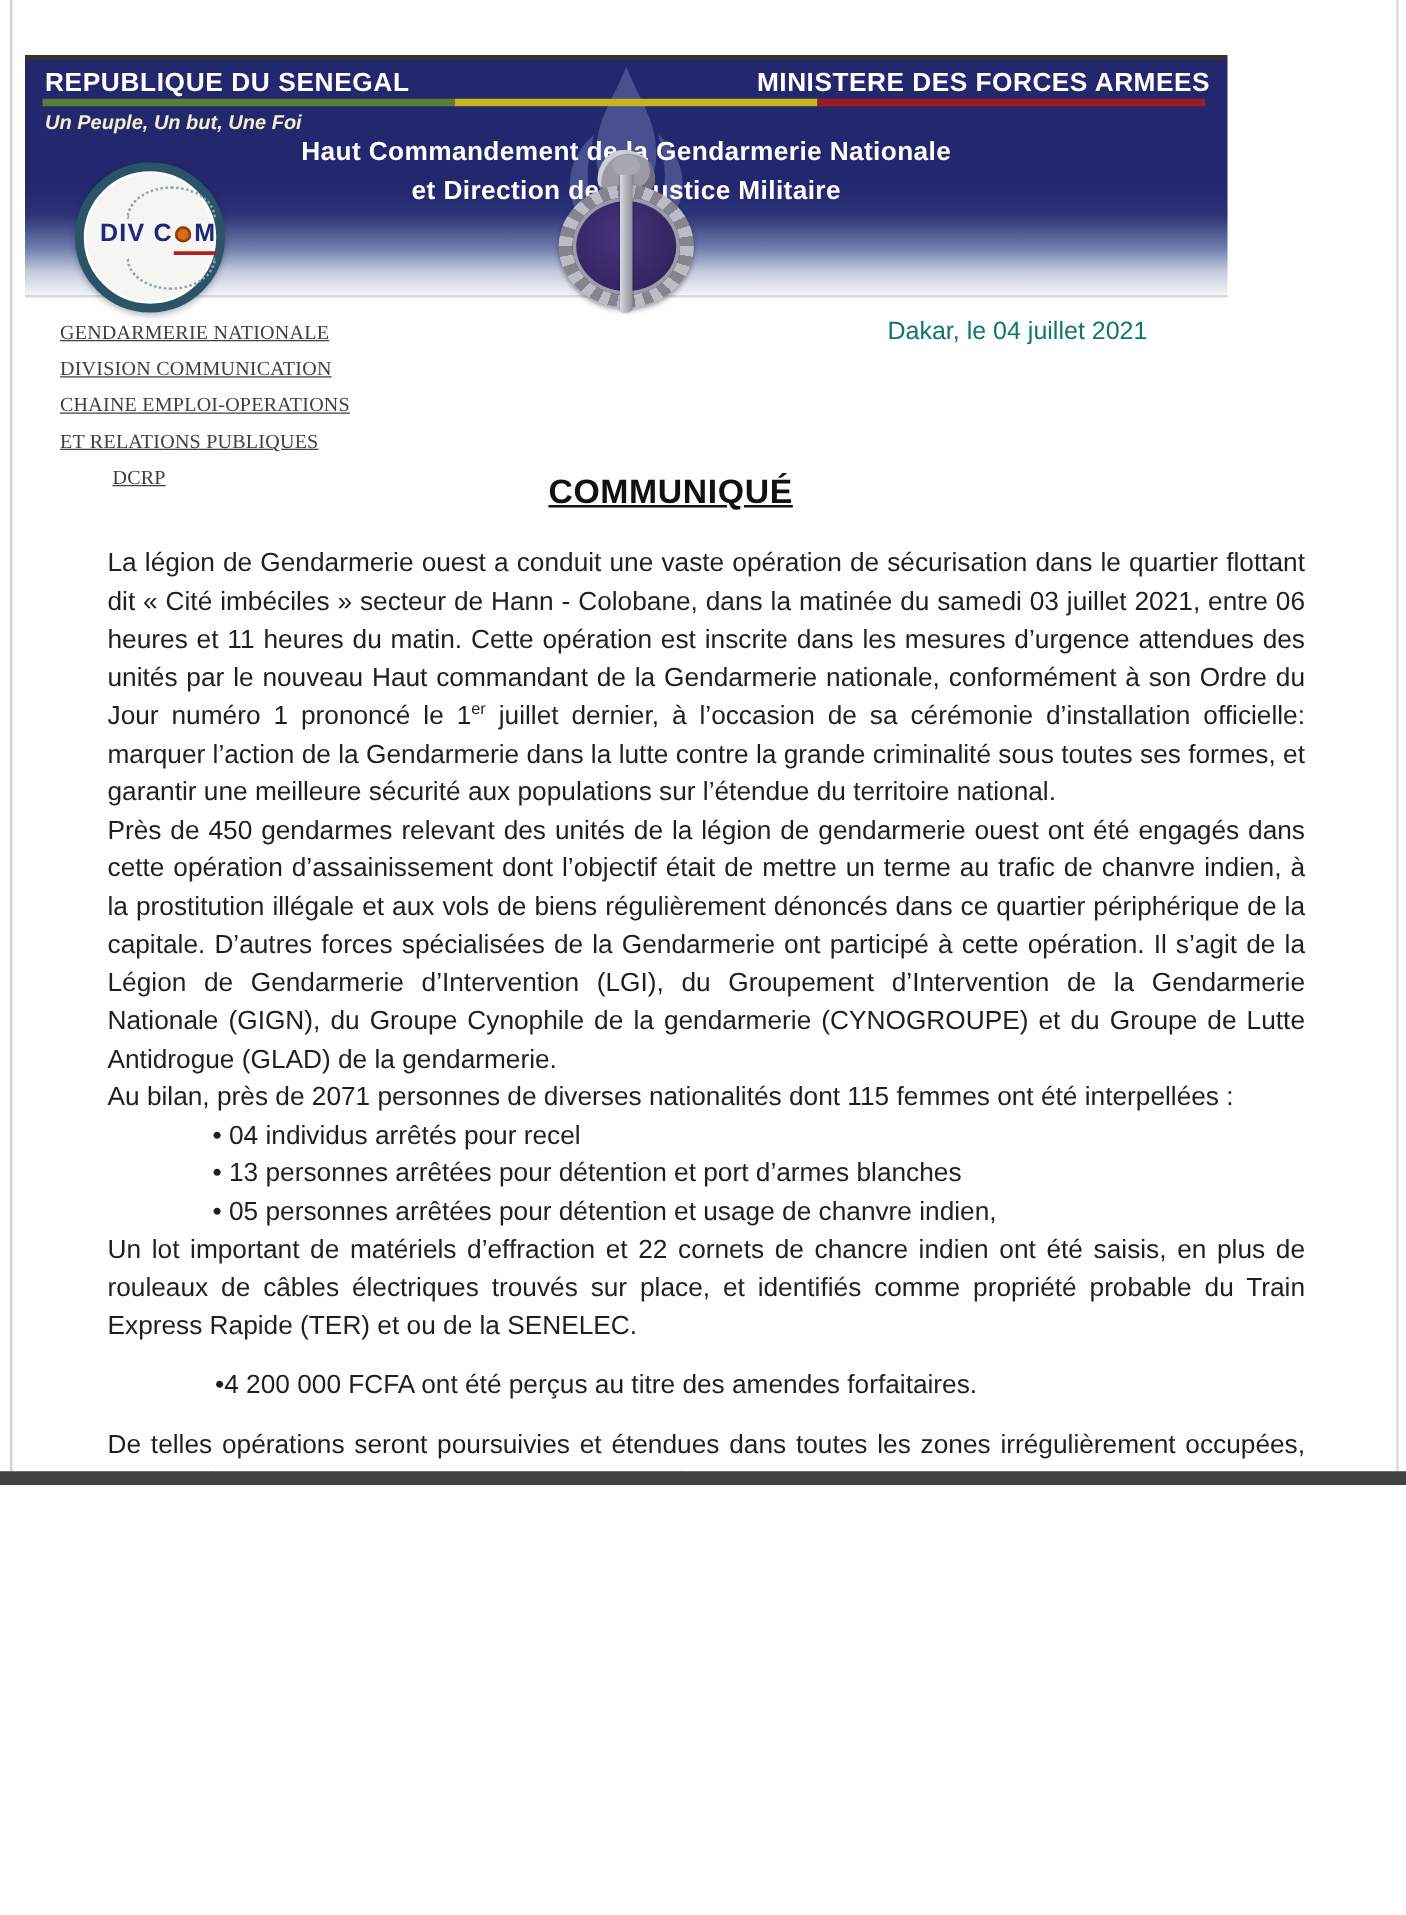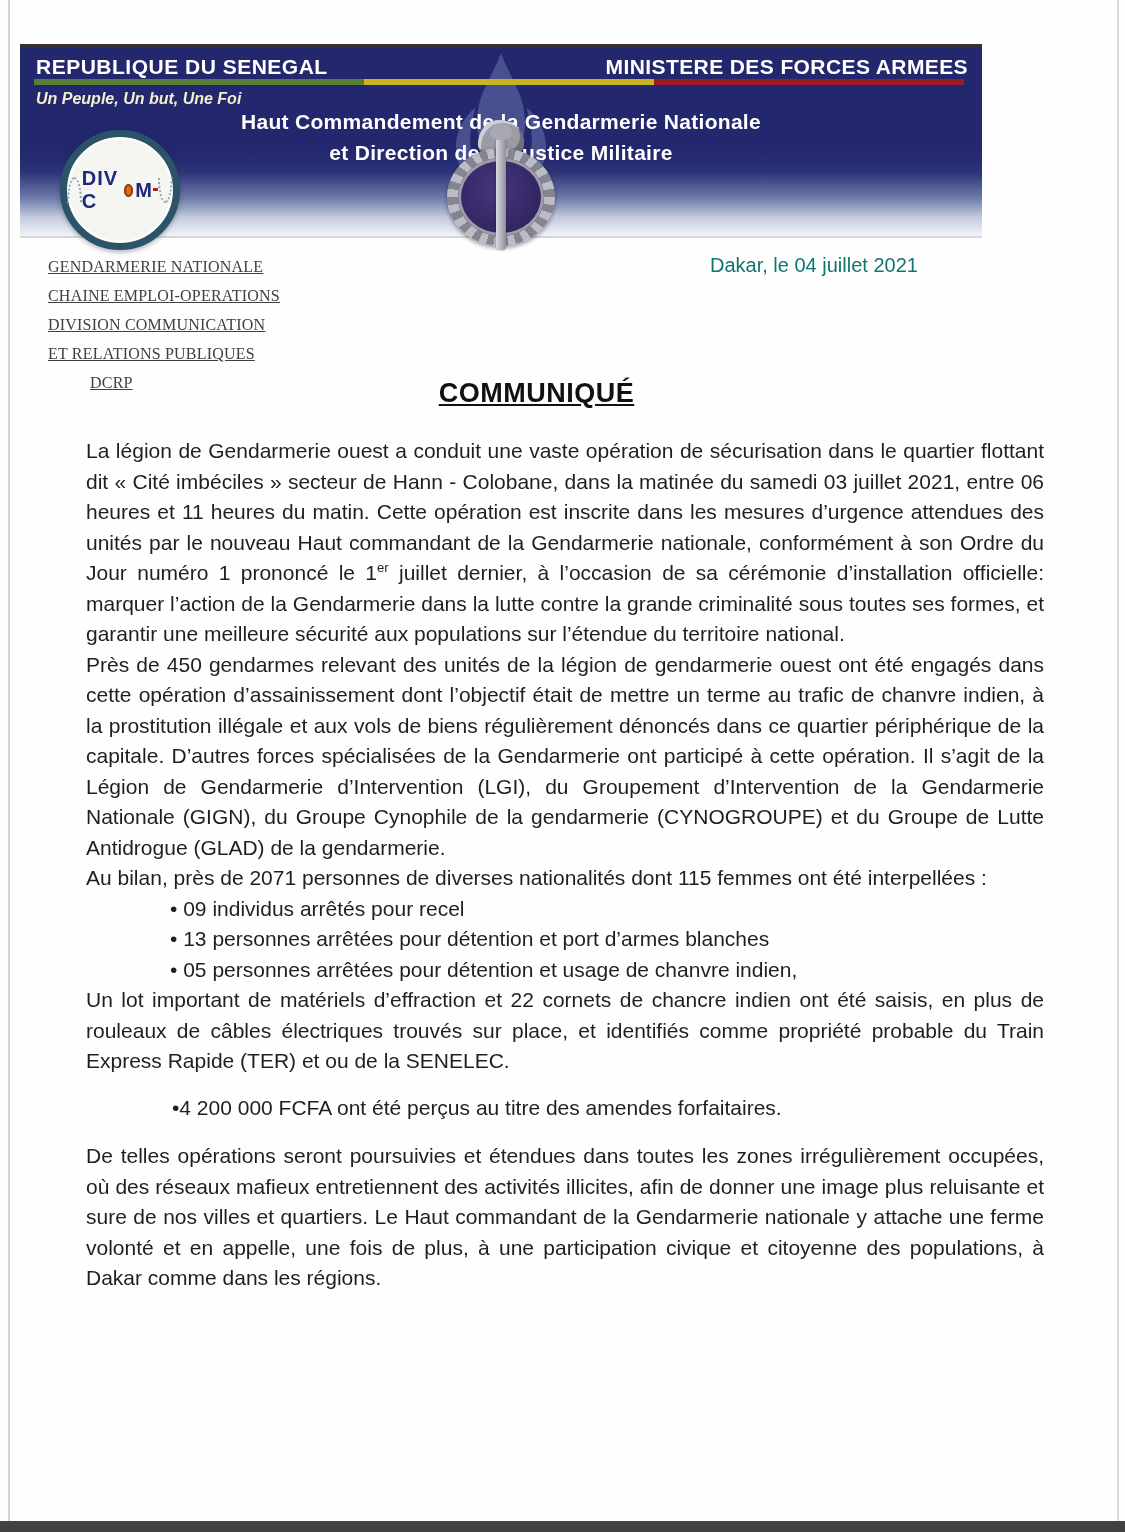--- a/index.html
+++ b/index.html
@@ -1,18 +1,18 @@
 <!DOCTYPE html>
 <html><head>
 <meta charset="utf-8">
 <style>
   * { margin:0; padding:0; box-sizing:border-box; }
   html,body { background:#ffffff; }
   .page {
-    position:relative; width:1125px; height:1532px; background:#fefefe;
+    position:relative; width:1125px; height:1188px; background:#fefefe;
     font-family:"Liberation Sans", sans-serif; color:#222; overflow:hidden;
   }
   .edge-left  { position:absolute; left:8px;  top:0; width:2px; height:100%; background:#d2d2d2; }
   .edge-right { position:absolute; right:6px; top:0; width:2px; height:100%; background:#dcdcdc; }
   .bottom-bar { position:absolute; bottom:0; left:0; width:100%; height:11px; background:#424242; }
 
   
   .banner {
     position:absolute; left:20px; top:44px; width:962px; height:194px;
     background:linear-gradient(180deg,#23276e 0%,#23276e 54%,#2c3377 66%,#6e7dab 80%,#c3cadd 90%,#f3f4f8 100%);
@@ -63,21 +63,21 @@
   .emblem-torch::before {
     content:""; position:absolute; left:-6px; top:-8px; width:22px; height:16px;
     background:#a8a8b4; border-radius:50% 50% 40% 40%;
   }
 
   
   .divcom {
     position:absolute; left:40px; top:82px; width:120px; height:120px; z-index:4;
     border-radius:50%; background:#f5f5f2; border:7px solid #2c5468;
     box-shadow:0 2px 5px rgba(20,30,60,.35), inset 0 0 0 2px #ffffff;
-    display:flex; flex-direction:row; align-items:center; justify-content:center;
+    display:flex; flex-direction:column; align-items:flex-end; justify-content:center;
   }
   .divcom-arc-top, .divcom-arc-bottom {
     width:72px; height:26px; border:2px dotted #8fa3ad; border-bottom:none;
     border-radius:50% 50% 0 0 / 100% 100% 0 0;
   }
   .divcom-arc-bottom { transform:rotate(180deg); }
   .divcom-main { display:flex; align-items:center; gap:2px; margin:1px 0; }
   .divcom-text { color:#1d2878; font-weight:bold; font-size:20px; letter-spacing:1px; }
   .divcom-dot {
     width:13px; height:13px; border-radius:50%; background:#d96a1e;
@@ -160,39 +160,39 @@
         <span class="divcom-dot"></span>
         <span class="divcom-text">M</span>
       </div>
       <div class="divcom-rule"></div>
       <div class="divcom-arc-bottom"></div>
     </div>
   </div>
 
   <div class="org-block">
     <div class="org-line">GENDARMERIE NATIONALE</div>
+    <div class="org-line">DIVISION COMMUNICATION</div>
     <div class="org-line">CHAINE EMPLOI-OPERATIONS</div>
-    <div class="org-line">DIVISION COMMUNICATION</div>
     <div class="org-line">ET RELATIONS PUBLIQUES</div>
     <div class="org-line indent">DCRP</div>
   </div>
   <div class="dateline">Dakar, le 04 juillet 2021</div>
 
   <div class="doc-title">COMMUNIQUÉ</div>
 
   <div class="body-col">
 
     <p><span>La légion de Gendarmerie ouest a conduit une vaste opération de sécurisation dans le quartier flottant dit « Cité imbéciles » secteur de Hann - Colobane, dans la matinée du samedi 03 juillet 2021, entre 06 heures et 11 heures du matin. Cette opération est inscrite dans les mesures d’urgence attendues des unités par le nouveau Haut commandant de la Gendarmerie nationale, conformément à son Ordre du Jour numéro 1 prononcé le 1</span><sup>er</sup><span> juillet dernier,  à l’occasion de sa cérémonie d’installation officielle: marquer l’action de la Gendarmerie dans la lutte contre la grande criminalité sous toutes ses formes, et garantir une meilleure sécurité aux populations sur l’étendue du territoire national.</span></p>
 
     <p>Près de 450 gendarmes relevant des unités de la légion de gendarmerie ouest ont été engagés dans cette opération d’assainissement dont l’objectif était de mettre un terme au trafic de chanvre indien, à la prostitution illégale et aux vols de biens régulièrement dénoncés dans ce quartier périphérique de la capitale. D’autres forces spécialisées de la Gendarmerie ont participé à cette opération. Il s’agit de la Légion de Gendarmerie d’Intervention (LGI), du Groupement d’Intervention de la Gendarmerie Nationale (GIGN), du Groupe Cynophile de la gendarmerie (CYNOGROUPE) et du Groupe de Lutte Antidrogue (GLAD) de la gendarmerie.</p>
 
     <p>Au bilan, près de 2071 personnes de diverses nationalités dont 115 femmes ont été interpellées :</p>
 
     <ul class="bullet-list">
-      <li>09 individus arrêtés pour recel</li>
+      <li>04 individus arrêtés pour recel</li>
       <li>13 personnes arrêtées pour détention et port d’armes blanches</li>
       <li>05 personnes arrêtées pour détention et usage de chanvre indien,</li>
     </ul>
 
     <p>Un lot important de matériels d’effraction et 22 cornets de chancre indien ont été saisis, en plus de rouleaux de câbles électriques trouvés sur place, et identifiés comme propriété probable du Train Express Rapide (TER) et ou de la SENELEC.</p>
 
     <p class="amount-line">4 200 000 FCFA ont été perçus au titre des amendes forfaitaires.</p>
 
     <p class="conclusion">De telles opérations seront poursuivies et étendues dans toutes les zones irrégulièrement occupées, où des réseaux mafieux entretiennent des activités illicites, afin de donner une image plus reluisante et sure de nos villes et quartiers. Le Haut commandant de la Gendarmerie nationale y attache une ferme volonté et en appelle, une fois de plus, à une participation civique et citoyenne des populations, à Dakar comme dans les régions.</p>
   </div>

